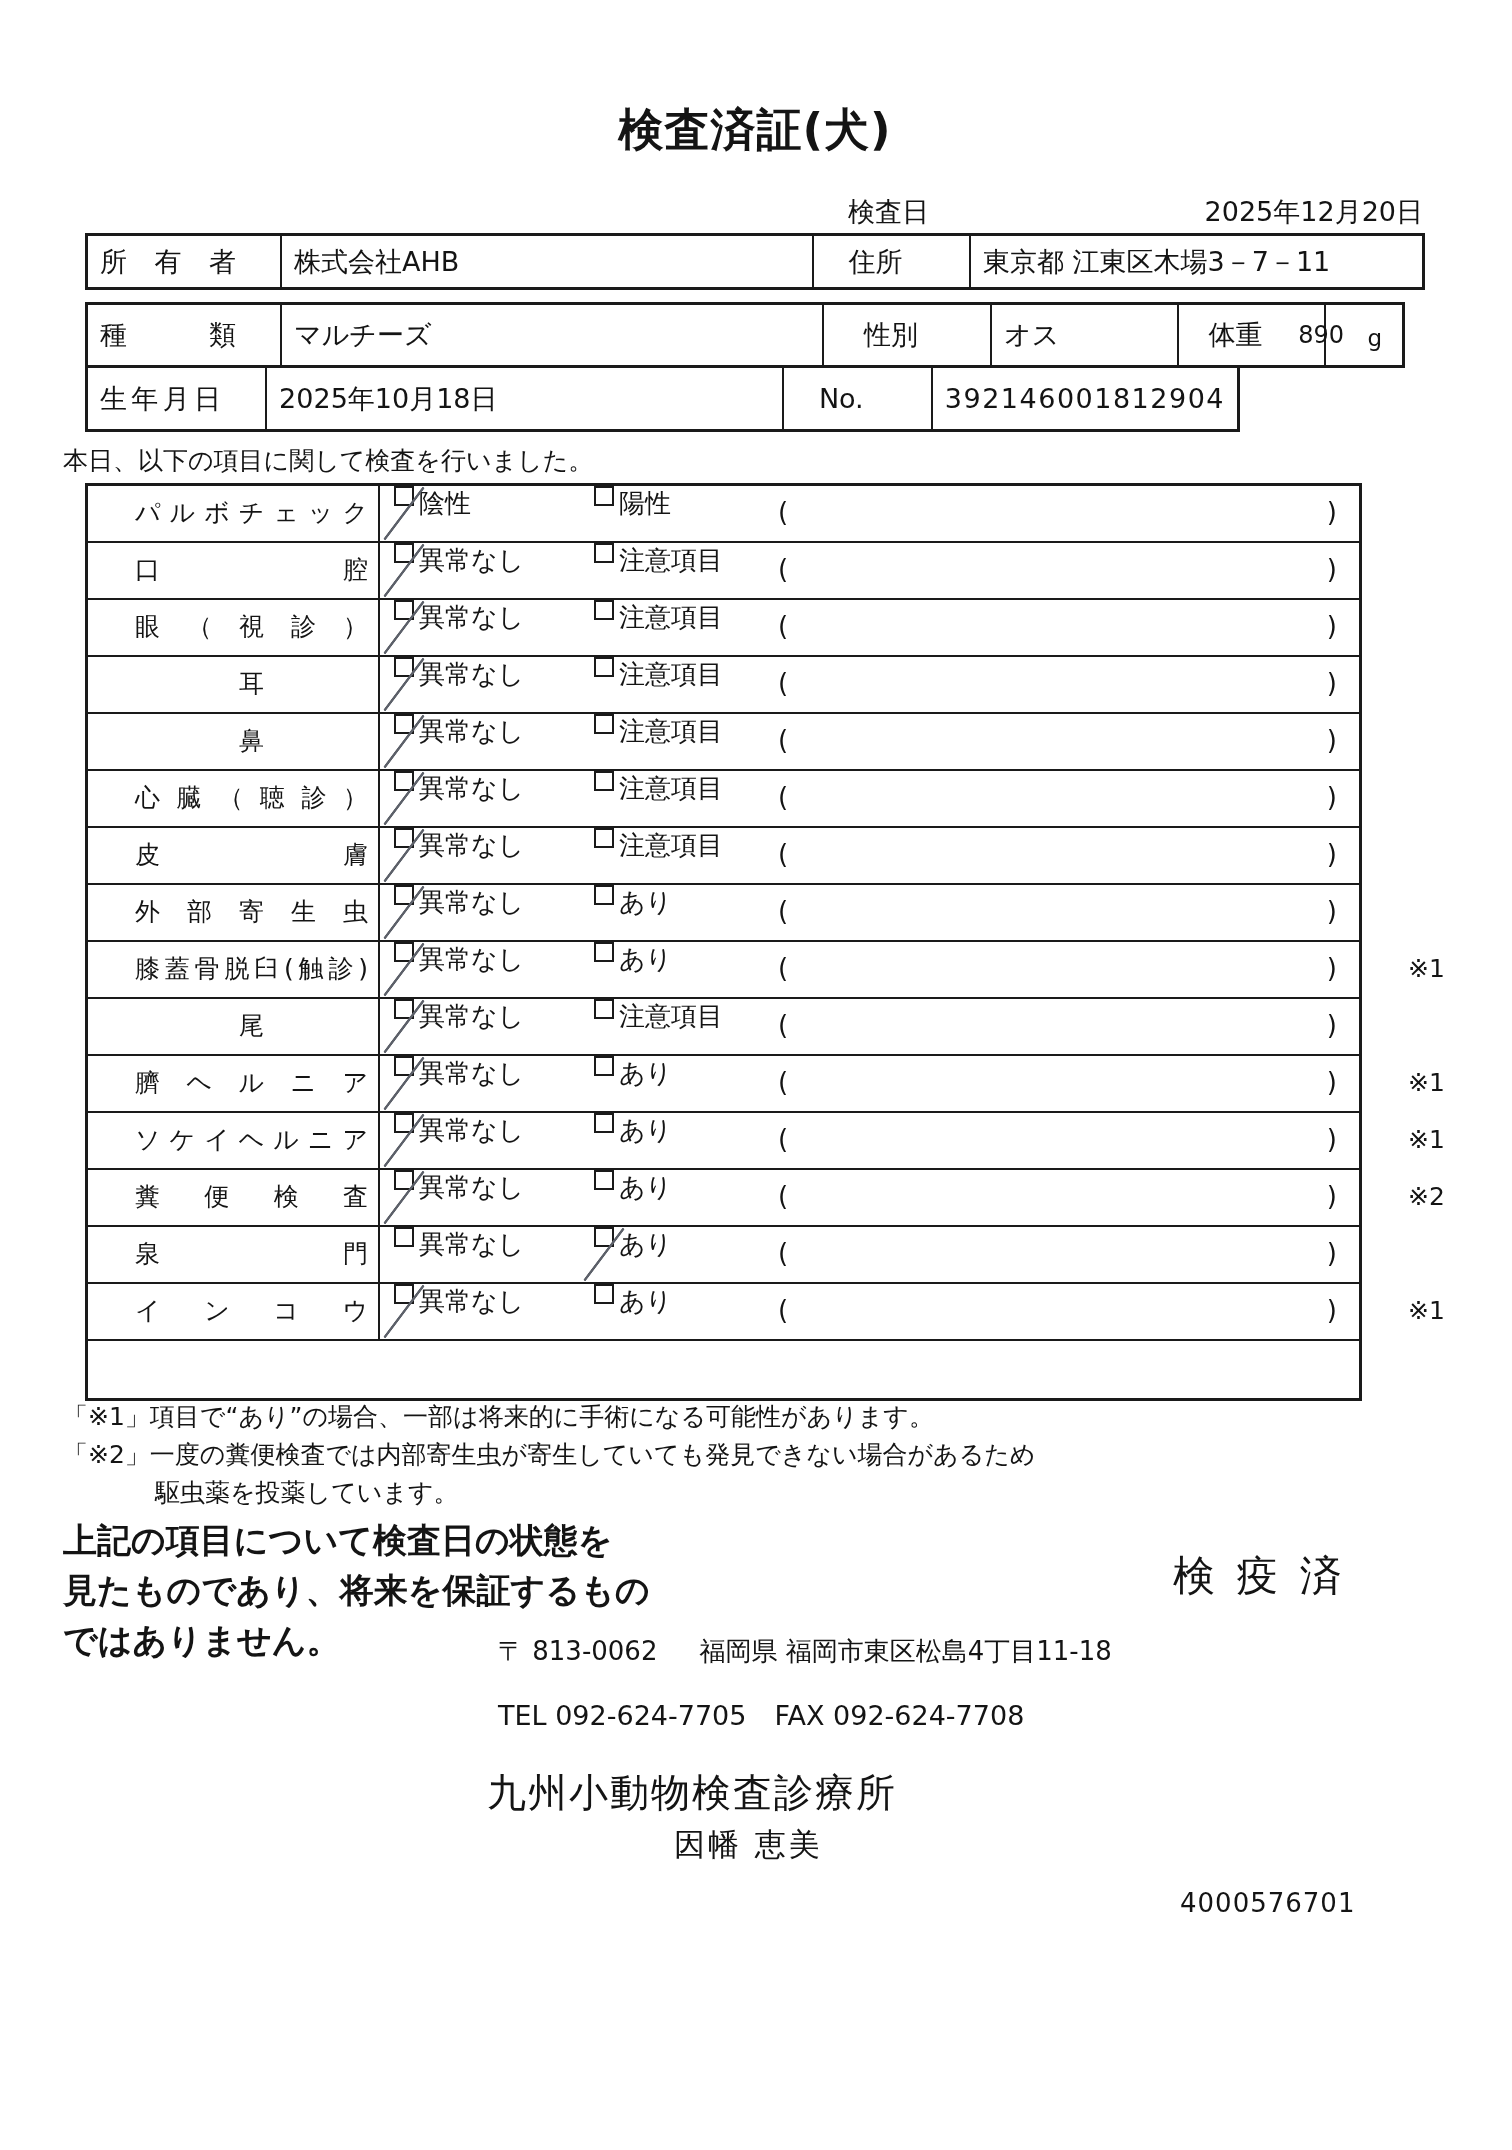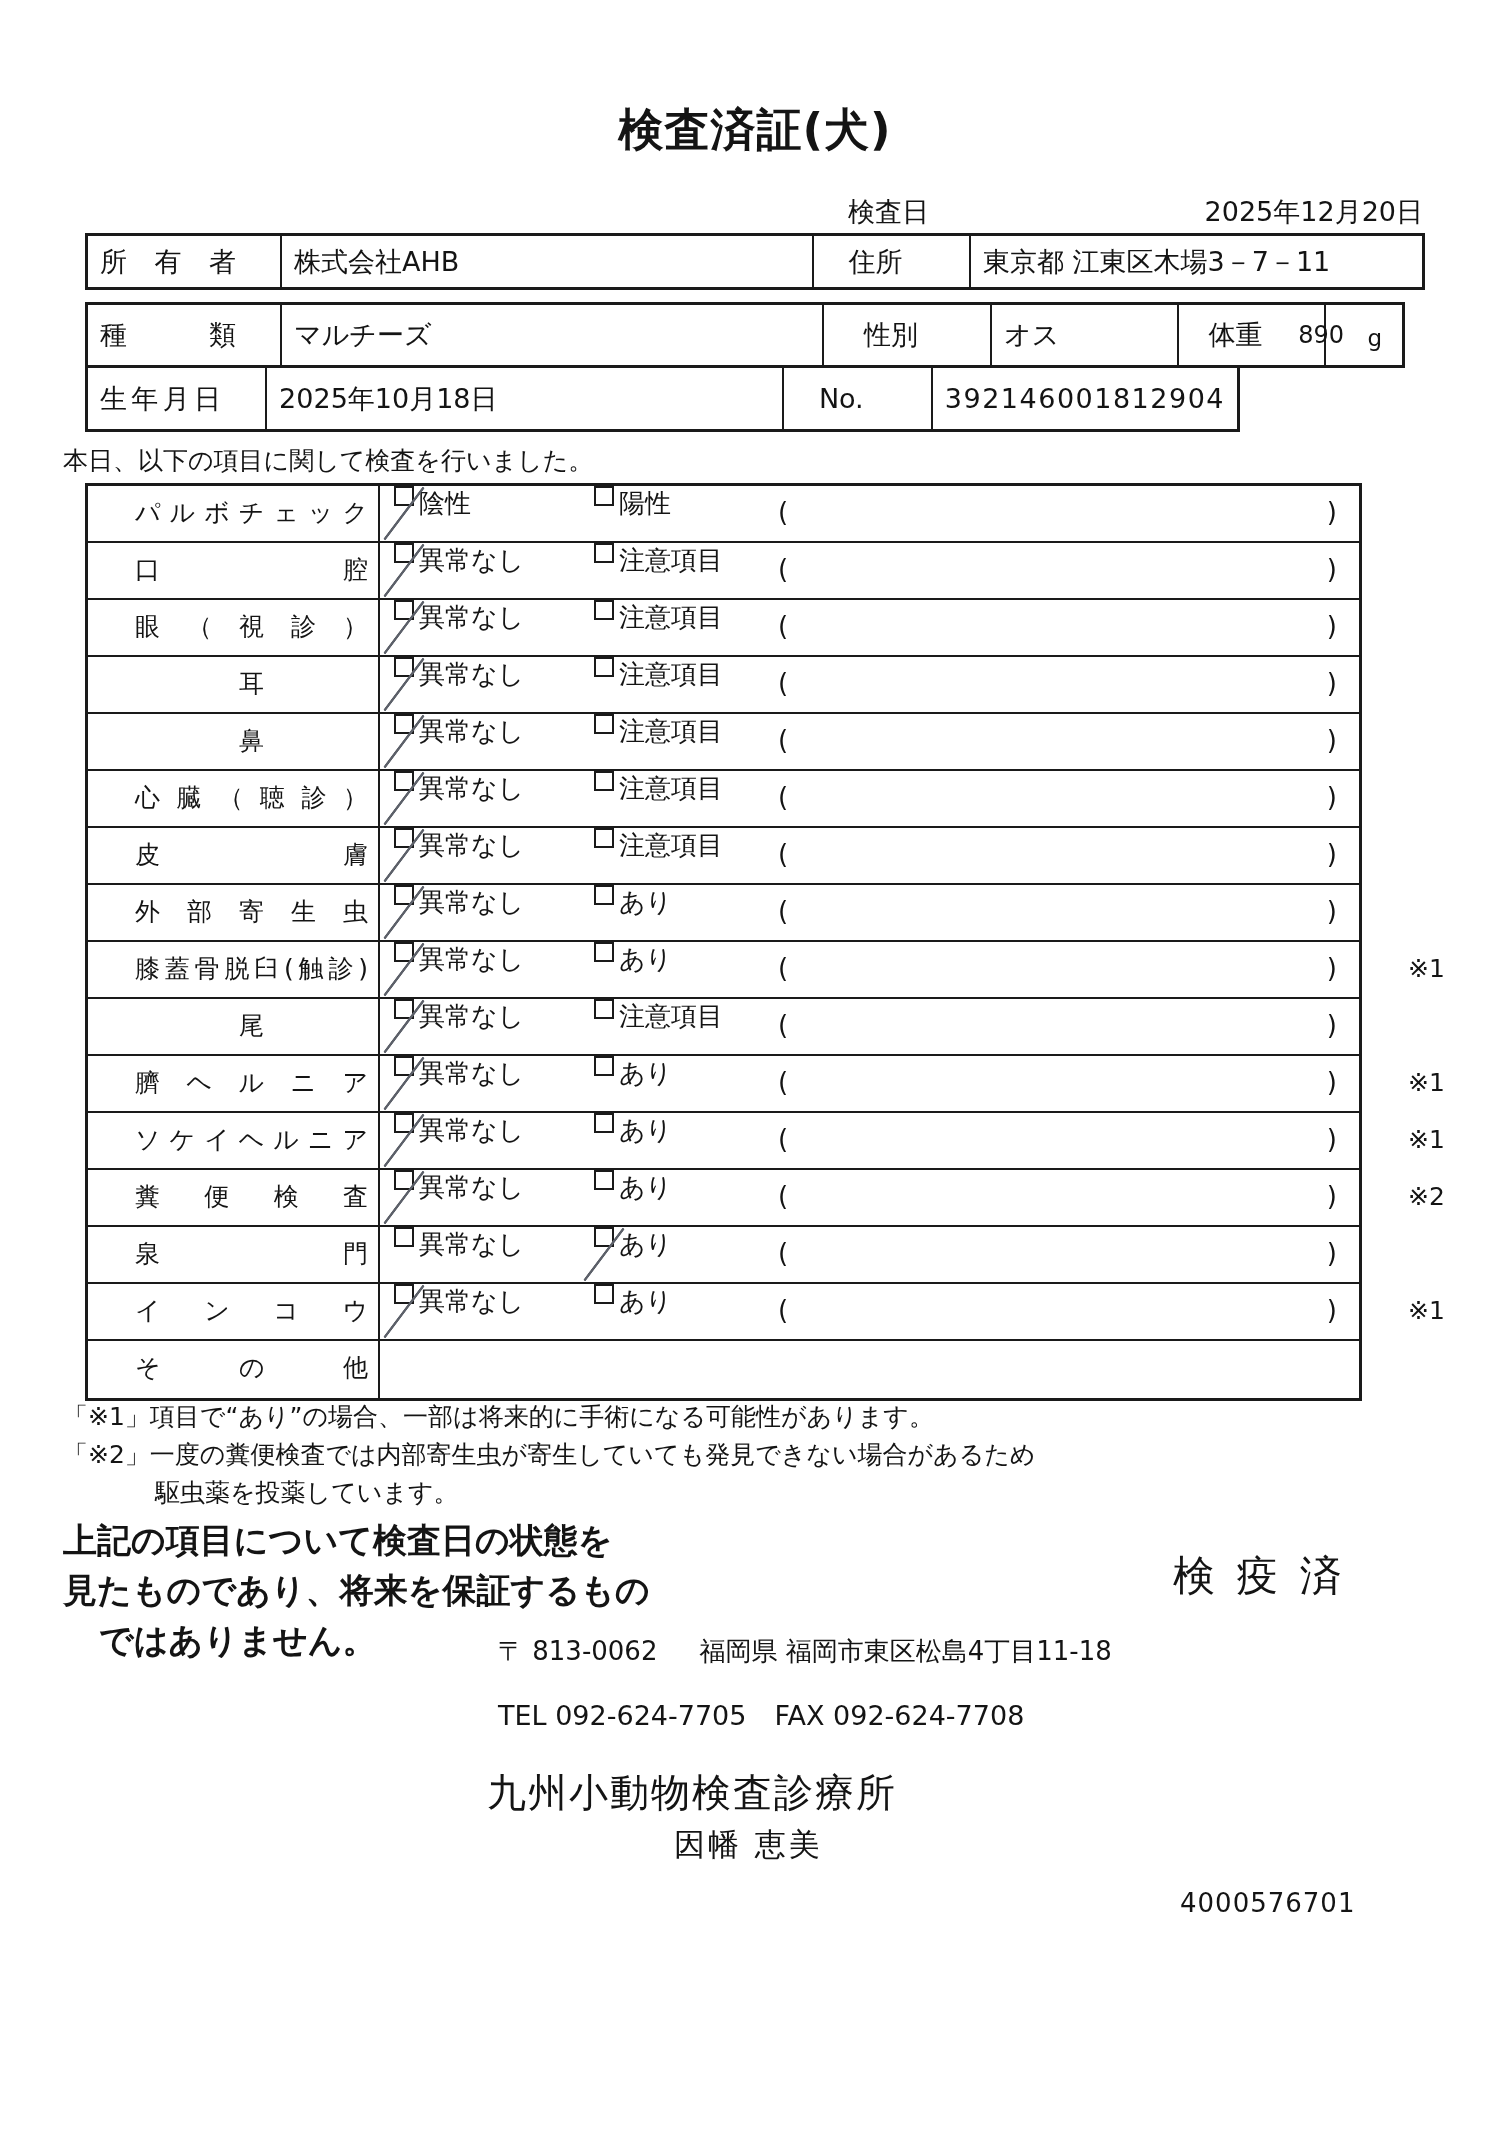--- a/index.html
+++ b/index.html
@@ -371,40 +371,39 @@
               <span class="ctext">あり</span>
       </span>
       <span class="po">(</span>
       <span class="pc">)</span>
       <div class="slash" style="display: block; left: -9px;"></div>
       <span class="note" style="display: block;">※1</span>
     </div>
   </div>
 
   <div class="crow">
-    <div class="citem">その他</div>
     <div class="ccontent empty">
       
       
       
       
       
       
     </div>
   </div>
 </div>
   </div>
 
   <div class="fn" style="top:1400px;">「※1」項目で“あり”の場合、一部は将来的に手術になる可能性があります。</div>
   <div class="fn" style="top:1438px;">「※2」一度の糞便検査では内部寄生虫が寄生していても発見できない場合があるため</div>
   <div class="fn" style="top:1476px;left:155px;">駆虫薬を投薬しています。</div>
 
   <div class="disc-line" style="top:1518px;">上記の項目について検査日の状態を</div>
   <div class="disc-line" style="top:1568px;">見たものであり、将来を保証するもの</div>
-  <div class="disc-line" style="top:1618px;margin-left:36px;">ではありません。</div>
+  <div class="disc-line" style="top:1618px;">ではありません。</div>
 
   <div class="stamp">検 疫 済</div>
 
   <div class="addr-line">
     <span>〒 813-0062</span><span class="gap"></span><span>福岡県 福岡市東区松島4丁目11-18</span>
   </div>
 
   <div class="tel-line">
     <span>TEL 092-624-7705</span><span class="gap"></span><span>FAX 092-624-7708</span>
   </div>

